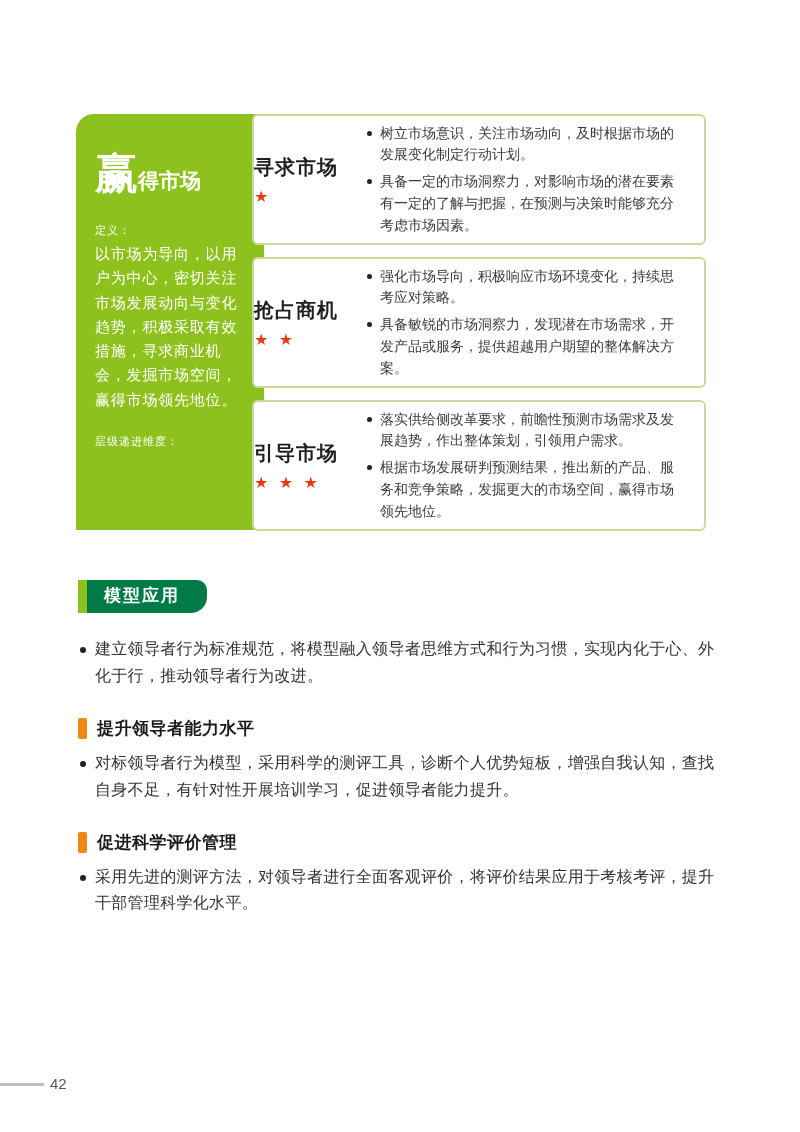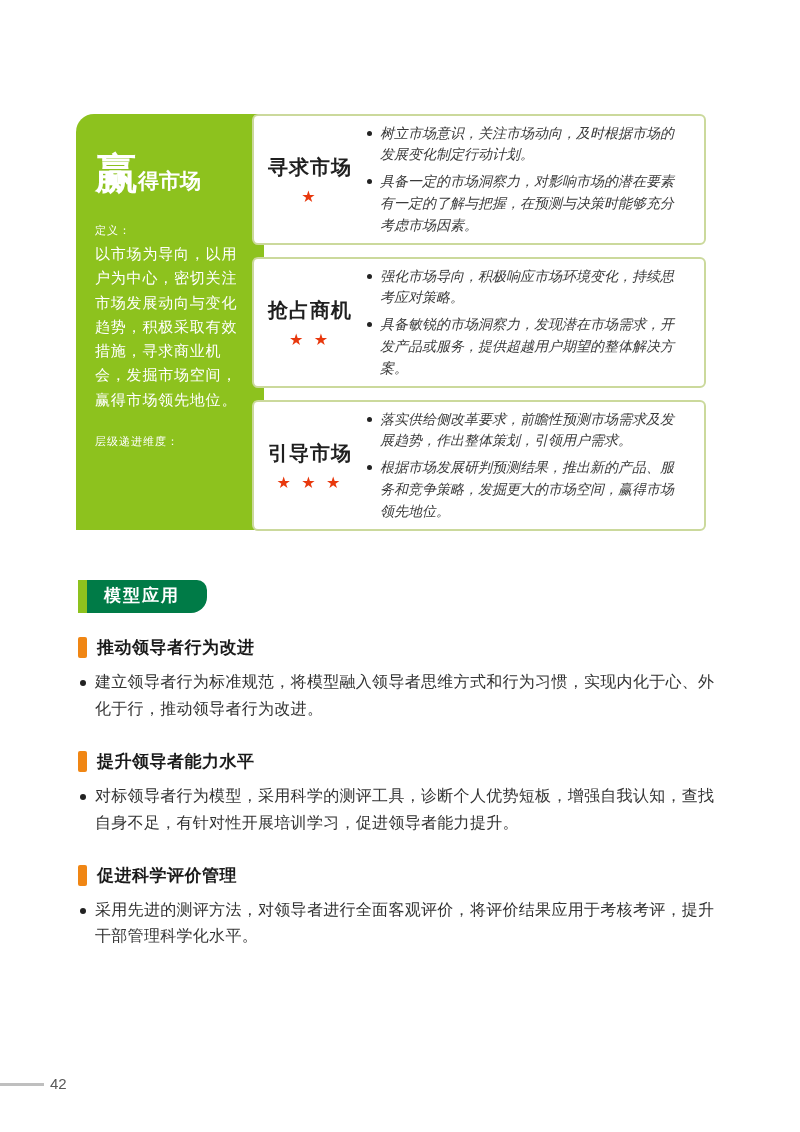--- a/index.html
+++ b/index.html
@@ -21,24 +21,24 @@
   .panel-label { font-size:11px; font-weight:normal; letter-spacing:1px; margin-bottom:4px; }
   .panel-text  { font-size:15px; line-height:1.62; letter-spacing:0.8px; margin-bottom:22px; }
 
   
   .levels { position:absolute; left:252px; top:114px; width:454px; }
   .level-box {
     display:flex; align-items:center;
     height:131px; margin-bottom:12px;
     border:2px solid #cbd99c; border-radius:6px; background:#ffffff;
   }
-  .level-left { width:112px; flex:0 0 112px; text-align:center; }
+  .level-left { width:112px; flex:0 0 112px; }
   .level-name { font-size:20px; font-weight:bold; color:#1f1f1f; letter-spacing:1px; }
   .level-stars { margin-top:6px; font-size:16px; color:#e8380d; letter-spacing:3px; white-space:nowrap; }
-  .level-bullets { flex:1; padding:6px 18px 6px 0;font-style:italic; }
+  .level-bullets { flex:1; padding:6px 18px 6px 0; }
   .level-bullets li {
     list-style:none; position:relative; padding-left:14px;
     font-size:14px; line-height:1.55; color:#3a3a3a; margin:5px 0;
   }
   .level-bullets li::before {
     content:""; position:absolute; left:1px; top:8px;
     width:5px; height:5px; border-radius:50%; background:#222;
   }
 
   
@@ -129,24 +129,20 @@
   </div>
 
   <div class="badge">
     <div class="badge-bar"></div>
     <div class="badge-body">模型应用</div>
   </div>
 
   <div class="sections">
 
     <div class="section">
-      <div class="section-heading">
-        <div class="section-bar"></div>
-        <div class="section-title">推动领导者行为改进</div>
-      </div>
       <ul class="section-bullets">
         <li>建立领导者行为标准规范，将模型融入领导者思维方式和行为习惯，实现内化于心、外化于行，推动领导者行为改进。</li>
       </ul>
     </div>
 
     <div class="section">
       <div class="section-heading">
         <div class="section-bar"></div>
         <div class="section-title">提升领导者能力水平</div>
       </div>

